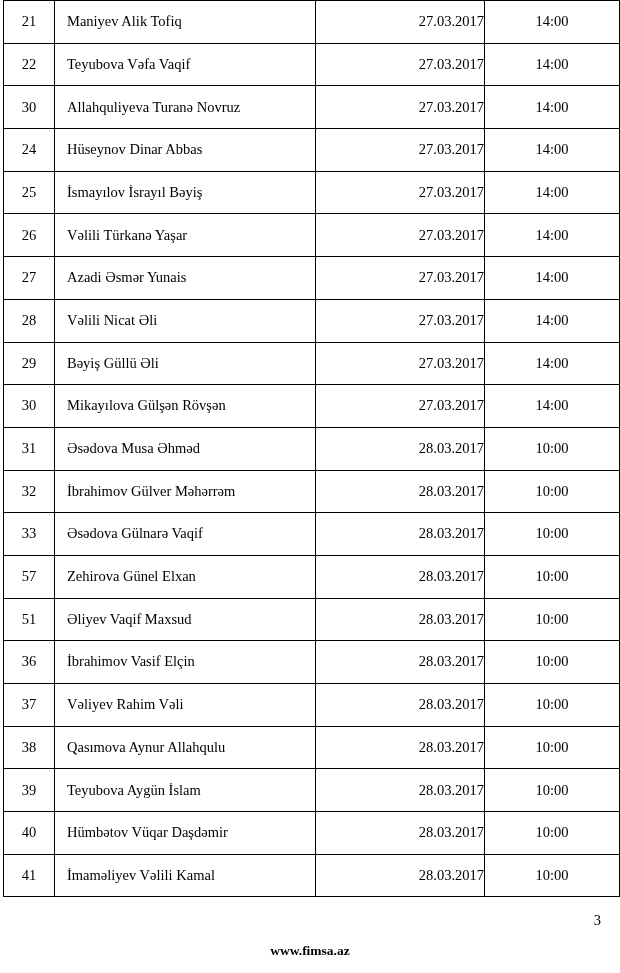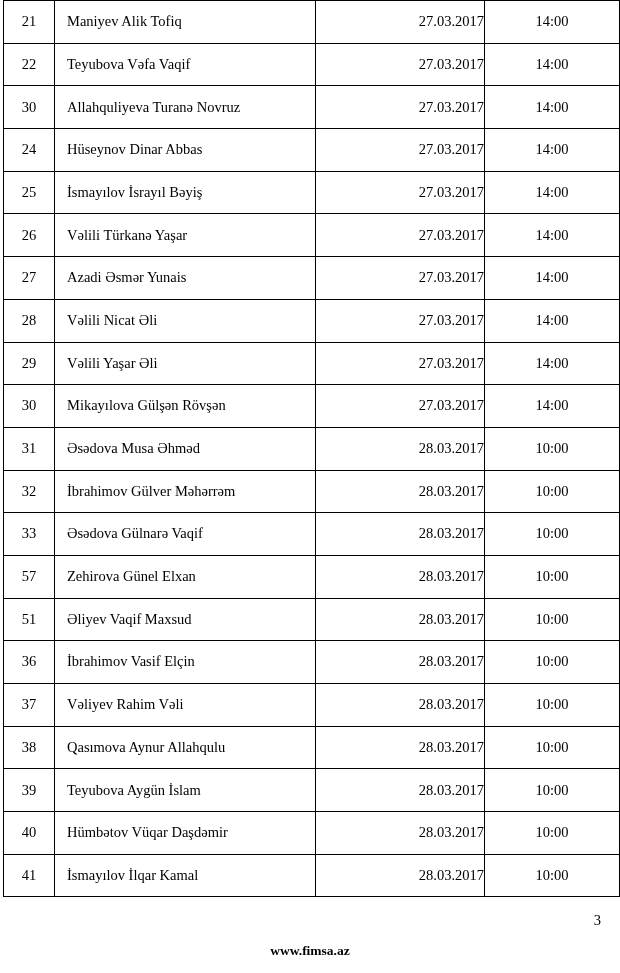--- a/index.html
+++ b/index.html
@@ -126,21 +126,21 @@
             <td class="col-time">14:00</td>
           </tr>
           <tr>
             <td class="col-num">28</td>
             <td class="col-name">Vəlili Nicat Əli</td>
             <td class="col-date">27.03.2017</td>
             <td class="col-time">14:00</td>
           </tr>
           <tr>
             <td class="col-num">29</td>
-            <td class="col-name">Vəlili Yaşar Əli</td>
+            <td class="col-name">Bəyiş Güllü Əli</td>
             <td class="col-date">27.03.2017</td>
             <td class="col-time">14:00</td>
           </tr>
           <tr>
             <td class="col-num">30</td>
             <td class="col-name">Mikayılova Gülşən Rövşən</td>
             <td class="col-date">27.03.2017</td>
             <td class="col-time">14:00</td>
           </tr>
           <tr>
@@ -198,21 +198,21 @@
             <td class="col-time">10:00</td>
           </tr>
           <tr>
             <td class="col-num">40</td>
             <td class="col-name">Hümbətov Vüqar Daşdəmir</td>
             <td class="col-date">28.03.2017</td>
             <td class="col-time">10:00</td>
           </tr>
           <tr>
             <td class="col-num">41</td>
-            <td class="col-name">İsmayılov İlqar Kamal</td>
+            <td class="col-name">İmaməliyev Vəlili Kamal</td>
             <td class="col-date">28.03.2017</td>
             <td class="col-time">10:00</td>
           </tr>
         </tbody>
     </table>
   </div>
 
   <div class="page-number">3</div>
 
   <div class="footer">www.fimsa.az</div>

